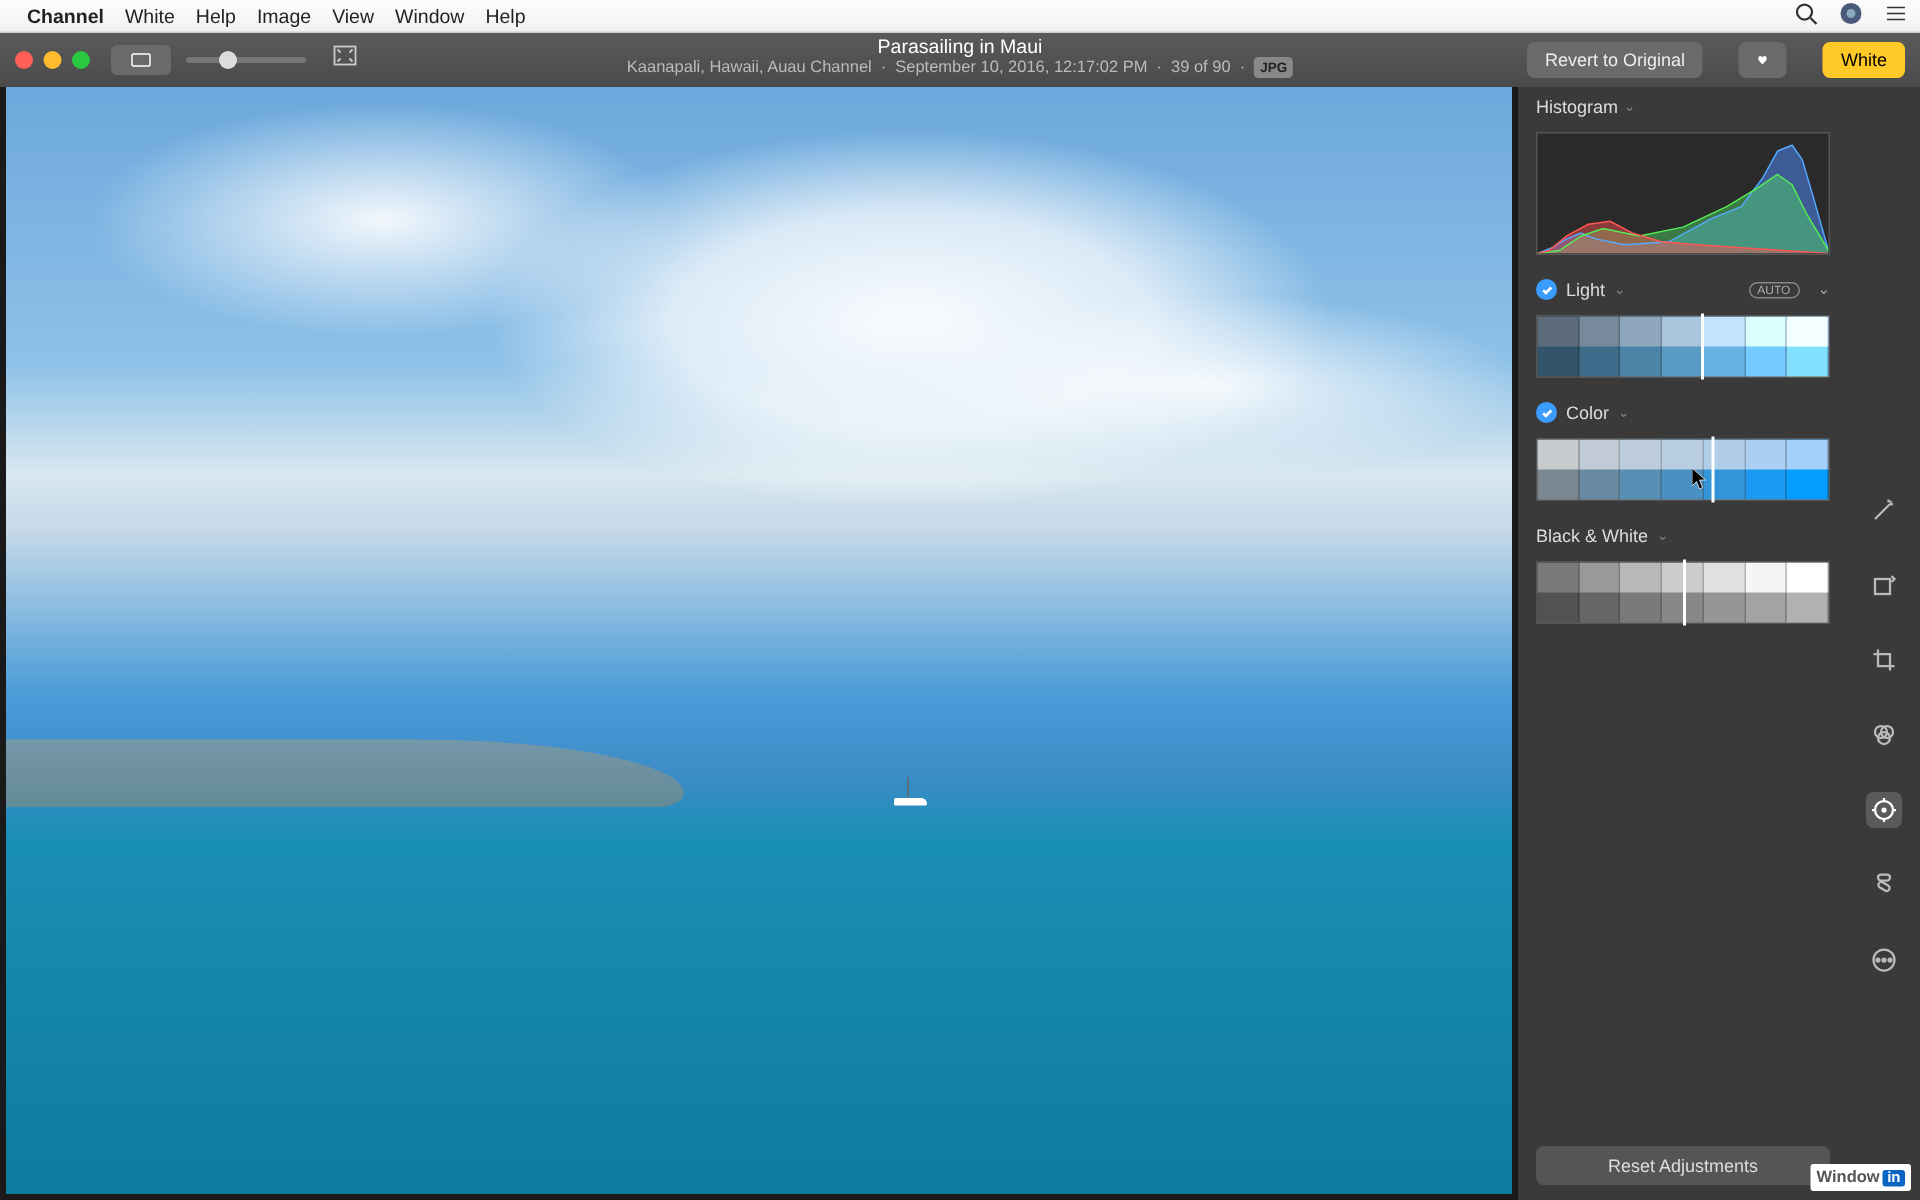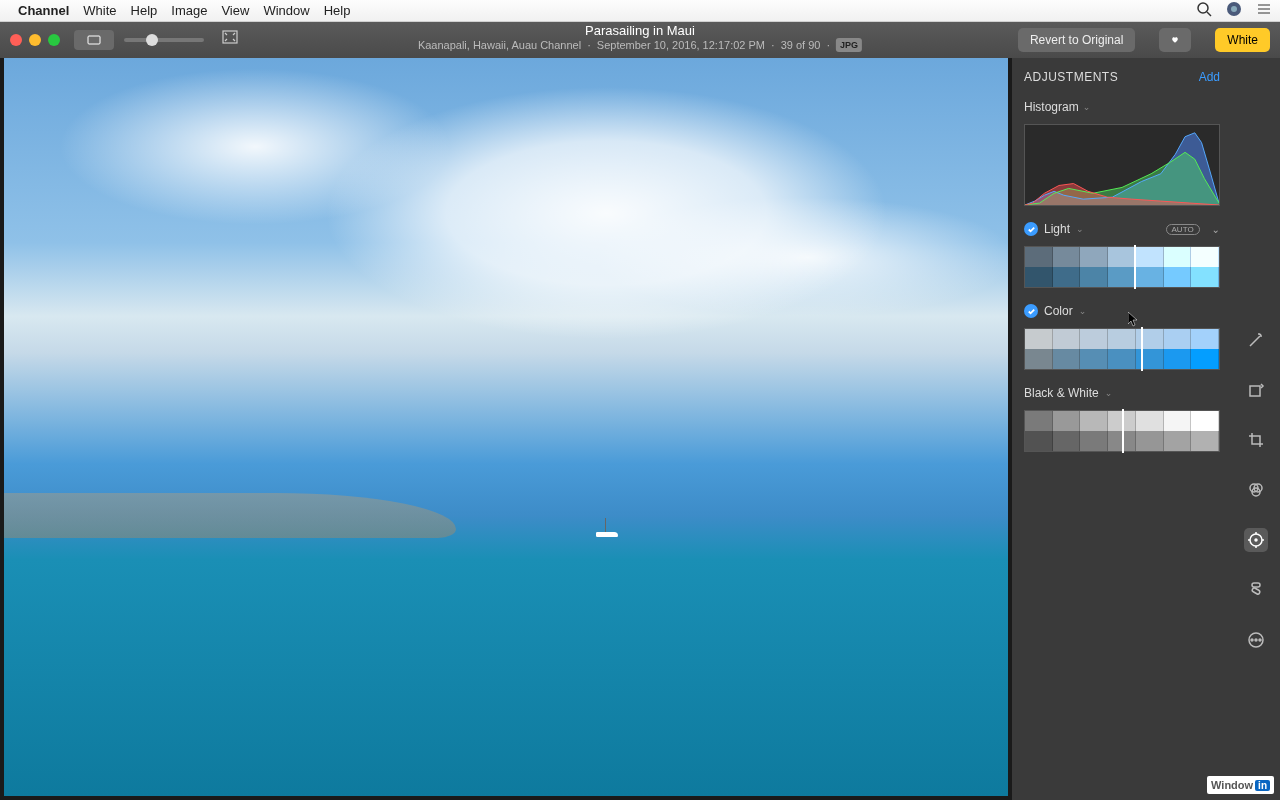--- a/index.html
+++ b/index.html
@@ -182,24 +182,20 @@
 
     <div class="canvas">
       <div class="photo">
         <div class="clouds"></div>
         <div class="island"></div>
         <div class="boat"></div>
       </div>
     </div>
 
     <div class="panel">
-      <div class="panel-head">
-        <span class="lbl">ADJUSTMENTS</span>
-        <span class="add">Add</span>
-      </div>
 
       <div class="section-title">
         <span>Histogram</span>
         <span class="chev">⌄</span>
       </div>
       <div class="histogram">
         <svg viewBox="0 0 200 82" preserveAspectRatio="none">
           <path d="M0 82 L10 78 20 72 30 68 40 72 60 76 90 74 120 58 140 50 155 30 165 12 175 8 182 18 190 45 200 80 L200 82 Z" fill="rgba(80,140,255,.5)"></path>
           <path d="M0 82 L15 80 30 70 45 65 70 70 100 64 130 50 150 38 165 28 175 35 185 55 200 80 L200 82 Z" fill="rgba(80,220,100,.45)"></path>
           <path d="M0 82 L8 80 20 70 35 62 50 60 65 68 85 74 110 76 140 78 170 80 200 82 Z" fill="rgba(255,80,80,.45)"></path>
@@ -265,20 +261,23 @@
         <div class="th"></div>
           <div class="th"></div>
           <div class="th"></div>
           <div class="th"></div>
           <div class="th"></div>
           <div class="th"></div>
           <div class="th"></div>
         <div class="marker" id="marker-bw" style="left: 50%;"></div>
       </div>
 
+      <div class="panel-footer">
+        <div class="reset-btn">Reset Adjustments</div>
+      </div>
     </div>
 
     <div class="toolrail">
       <div class="tool">
           <svg viewBox="0 0 18 18">
             <path d="M3 15 L13 5 M12 2 L12 4 M15 5 L13 5 M14 3 L13 4"></path>
           </svg>
         </div>
       <div class="tool">
           <svg viewBox="0 0 18 18">

